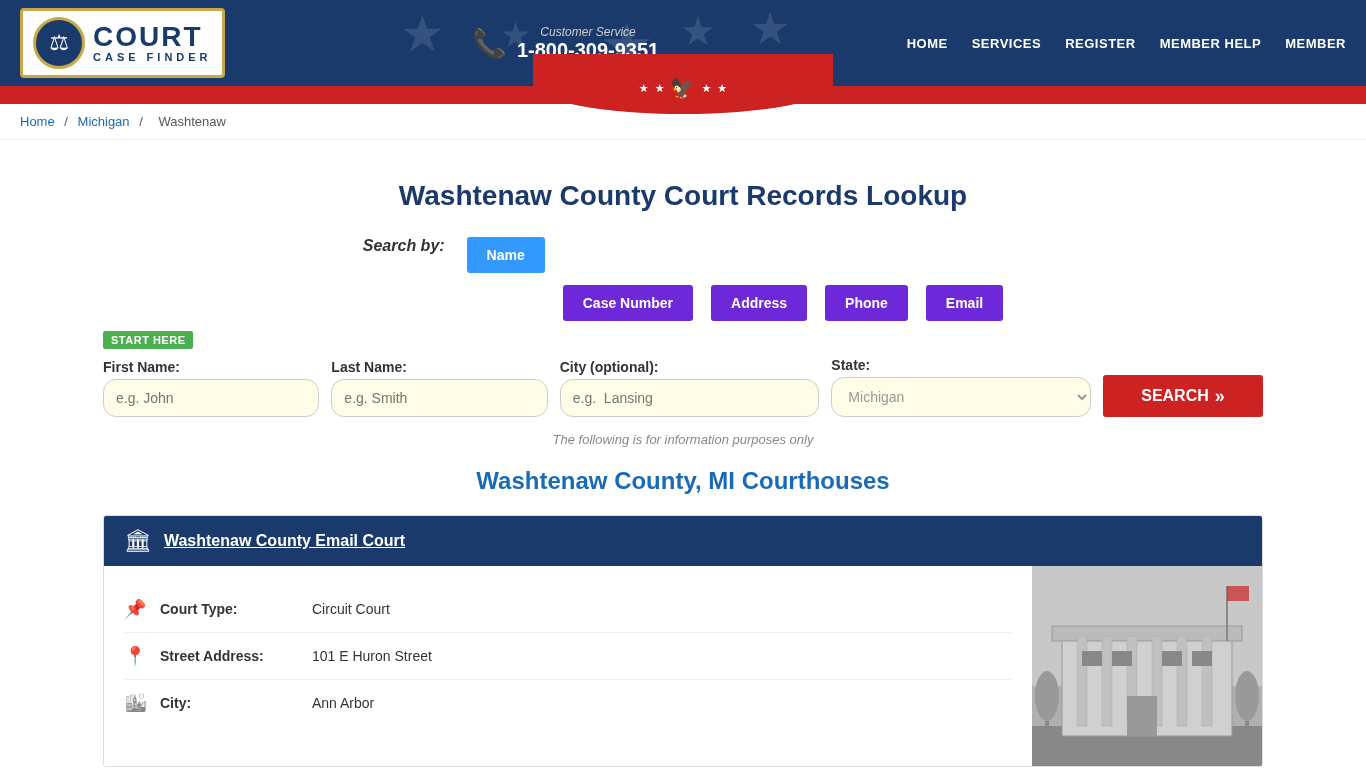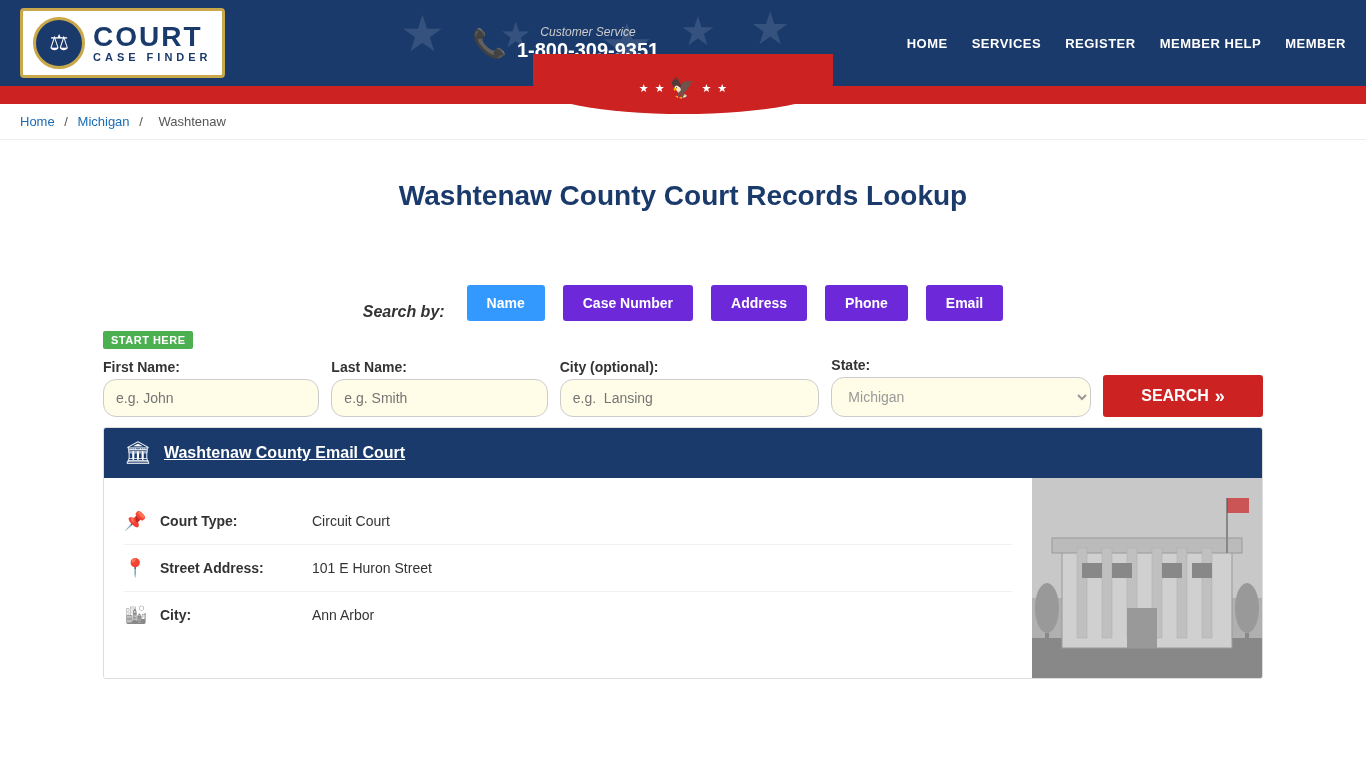--- a/index.html
+++ b/index.html
@@ -170,21 +170,21 @@
       text-align: center;
       font-size: 28px;
       font-weight: bold;
       color: #1a3a6b;
       margin: 20px 0 25px;
     }
 
     
     .search-by-row {
       display: flex;
-      align-items: flex-end;
+      align-items: flex-start;
       justify-content: center;
       gap: 18px;
       margin-bottom: 10px;
       flex-wrap: wrap;
     }
     .search-by-label {
       font-size: 16px;
       font-weight: bold;
       font-style: italic;
       color: #333;
@@ -468,21 +468,23 @@
           <option>Texas</option>
         </select>
       </div>
       <button class="search-btn">
         <span>SEARCH</span>
         <span class="search-chevrons">»</span>
       </button>
     </div>
   </div>
 
-
+  <p class="info-text">The following is for information purposes only</p>
+
+  <h2 class="section-title">Washtenaw County, MI Courthouses</h2>
 
   <div class="courthouse-card">
     <div class="courthouse-header">
       <span class="courthouse-icon">🏛</span>
       <span class="courthouse-name">Washtenaw County Email Court</span>
     </div>
     <div class="courthouse-body">
       <div class="courthouse-details">
         <div class="detail-row">
           <span class="detail-icon">📌</span>

